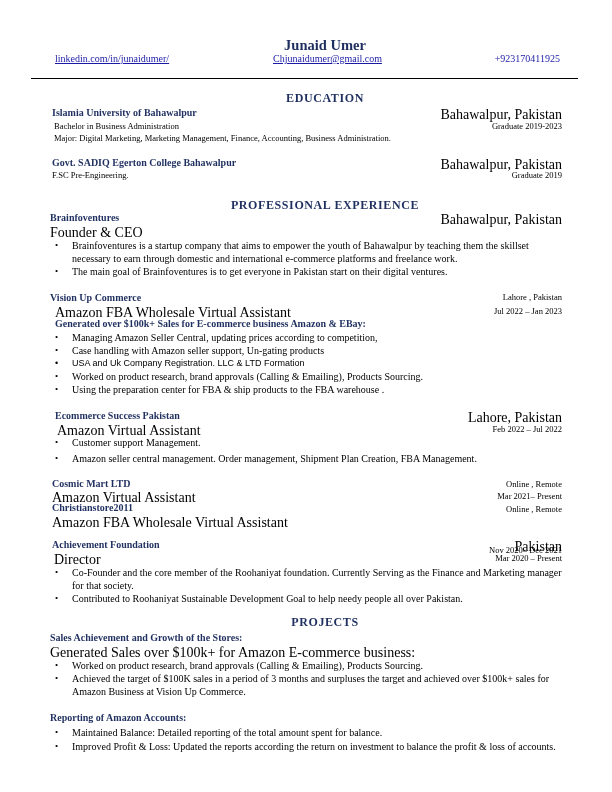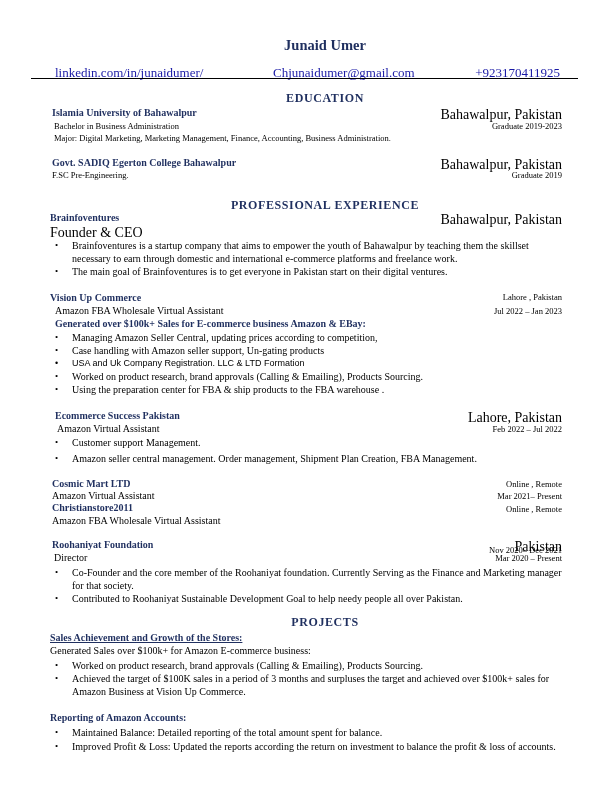--- a/index.html
+++ b/index.html
@@ -1,26 +1,26 @@
 <!DOCTYPE html>
 <html><head>
 <meta charset="utf-8">
 <style>
   html, body { margin: 0; padding: 0; background: #ffffff; }
   body { width: 612px; height: 792px; position: relative; overflow: hidden;
          font-family: "Liberation Serif", "DejaVu Serif", serif; color: #000; }
   .abs { position: absolute; white-space: nowrap; margin-left: 19px; }
   .name { left: 0; width: 612px; top: 37px; text-align: center; font-size: 14.5px; font-weight: bold; color: #1f2f5f; }
-  .contact { top: 65px; font-size: 13px; }
+  .contact { top: 53px; font-size: 10px; }
   .link { color: #1a1aa6; text-decoration: underline; }
   .hr { position: absolute; left: 31px; width: 547px; top: 78px; height: 1px; background: #000; }
   .sec { left: 0; width: 612px; text-align: center; font-size: 12px; font-weight: bold; color: #1f2f5f; letter-spacing: 0.6px; }
   .org { font-size: 10px; font-weight: bold; color: #1f2f5f; }
   .r { text-align: right; right: 50px; }
-  .t9 { font-size: 10px; }
+  .t9 { font-size: 14px; }
   .t10 { font-size: 14px; }
   .t85 { font-size: 8.5px; }
   .bul { position: absolute; left: 72px; width: 490px; font-size: 10px; line-height: 13px; white-space: normal; }
   .bul::before { content: "\2022"; position: absolute; left: -17px; top: 0; font-size: 9px; color: #000; }
   .sans { font-family: "Liberation Sans", "DejaVu Sans", sans-serif; font-size: 9px; }
 </style>
 </head>
 <body>
 
 <div class="abs name">Junaid Umer</div>
@@ -71,29 +71,29 @@
 <div class="abs org" style="left:33px; top:478px;">Cosmic Mart LTD</div>
 <div class="abs t85 r" style="top:479px;">Online , Remote</div>
 <div class="abs t9" style="left:33px; top:490px;">Amazon Virtual Assistant</div>
 <div class="abs t85 r" style="top:491px;">Mar 2021– Present</div>
 
 <div class="abs org" style="left:33px; top:502px;">Christianstore2011</div>
 <div class="abs t85 r" style="top:504px;">Online , Remote</div>
 <div class="abs t9" style="left:33px; top:515px;">Amazon FBA Wholesale Virtual Assistant</div>
 <div class="abs t85 r" style="top:545px;">Nov 2020– Dec 2021</div>
 
-<div class="abs org" style="left:33px; top:539px;">Roohaniyat Foundation</div>
+<div class="abs org" style="left:33px; top:539px;">Achievement Foundation</div>
 <div class="abs t10 r" style="top:539px;">Pakistan</div>
 <div class="abs t9" style="left:35px; top:552px;">Director</div>
 <div class="abs t85 r" style="top:553px;">Mar 2020 – Present</div>
 <div class="bul" style="top:566px;">Co-Founder and the core member of the Roohaniyat foundation. Currently Serving as the Finance and Marketing manager for that society.</div>
 <div class="bul" style="top:592px;">Contributed to Roohaniyat Sustainable Development Goal to help needy people all over Pakistan.</div>
 
 <div class="abs sec" style="top:615px;">PROJECTS</div>
 
-<div class="abs org" style="left:31px; top:632px;text-decoration:underline;">Sales Achievement and Growth of the Stores:</div>
+<div class="abs org" style="left:31px; top:632px;">Sales Achievement and Growth of the Stores:</div>
 <div class="abs t9" style="left:31px; top:645px;">Generated Sales over $100k+ for Amazon E-commerce business:</div>
 <div class="bul" style="top:659px;">Worked on product research, brand approvals (Calling &amp; Emailing), Products Sourcing.</div>
 <div class="bul" style="top:672px;">Achieved the target of $100K sales in a period of 3 months and surpluses the target and achieved over $100k+ sales for Amazon Business at Vision Up Commerce.</div>
 
 <div class="abs org" style="left:31px; top:712px;">Reporting of Amazon Accounts:</div>
 <div class="bul" style="top:726px;">Maintained Balance: Detailed reporting of the total amount spent for balance.</div>
 <div class="bul" style="top:740px; width:510px;">Improved Profit &amp; Loss: Updated the reports according the return on investment to balance the profit &amp; loss of accounts.</div>
 
 </body></html>

